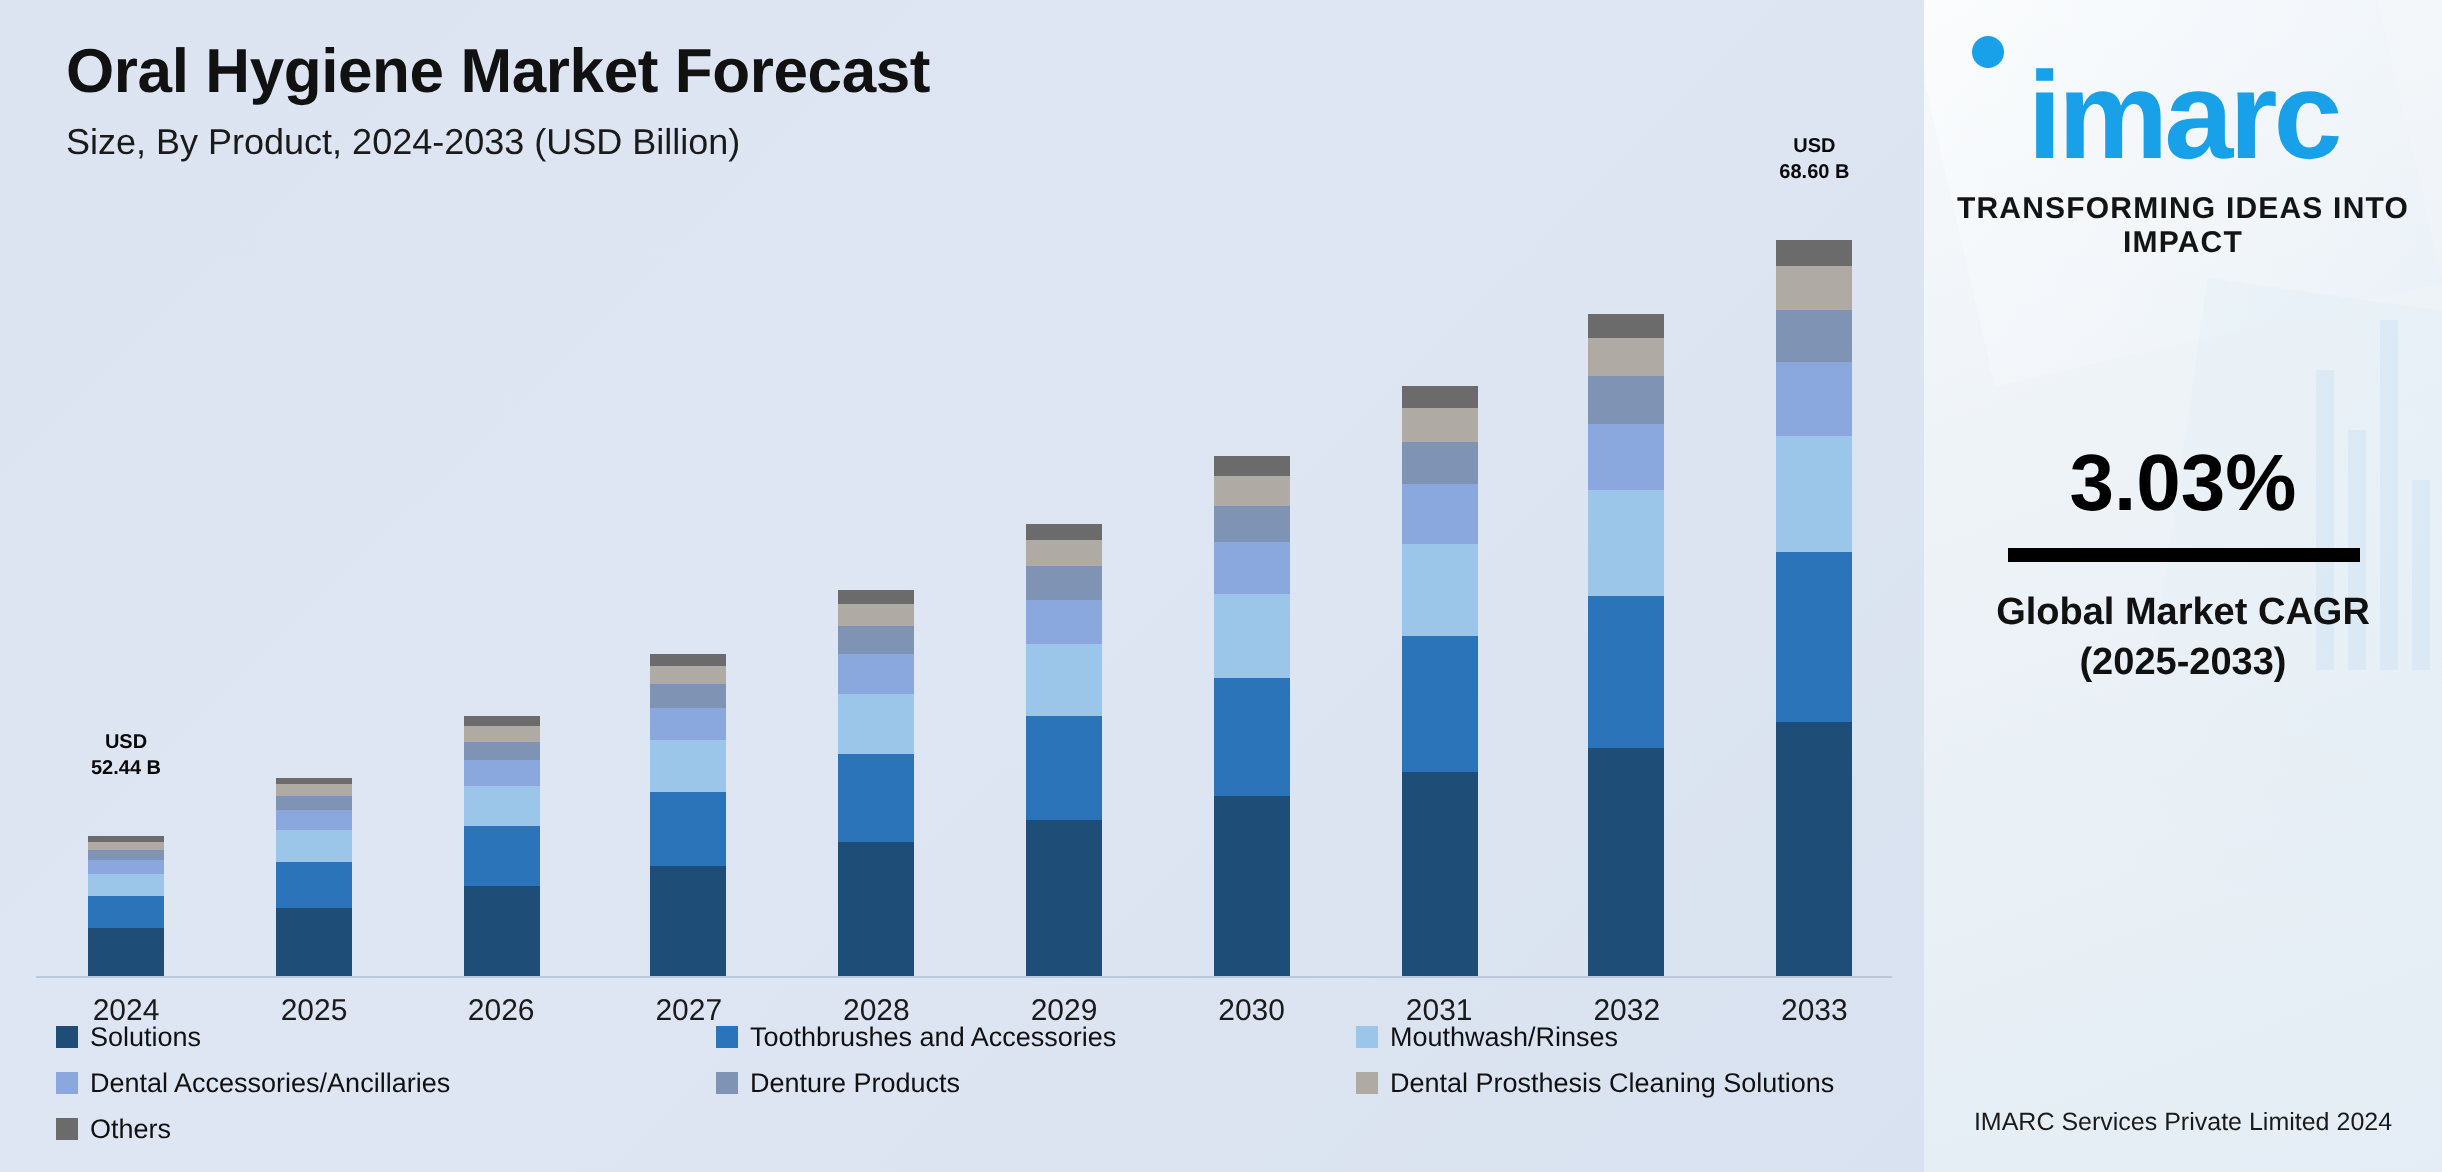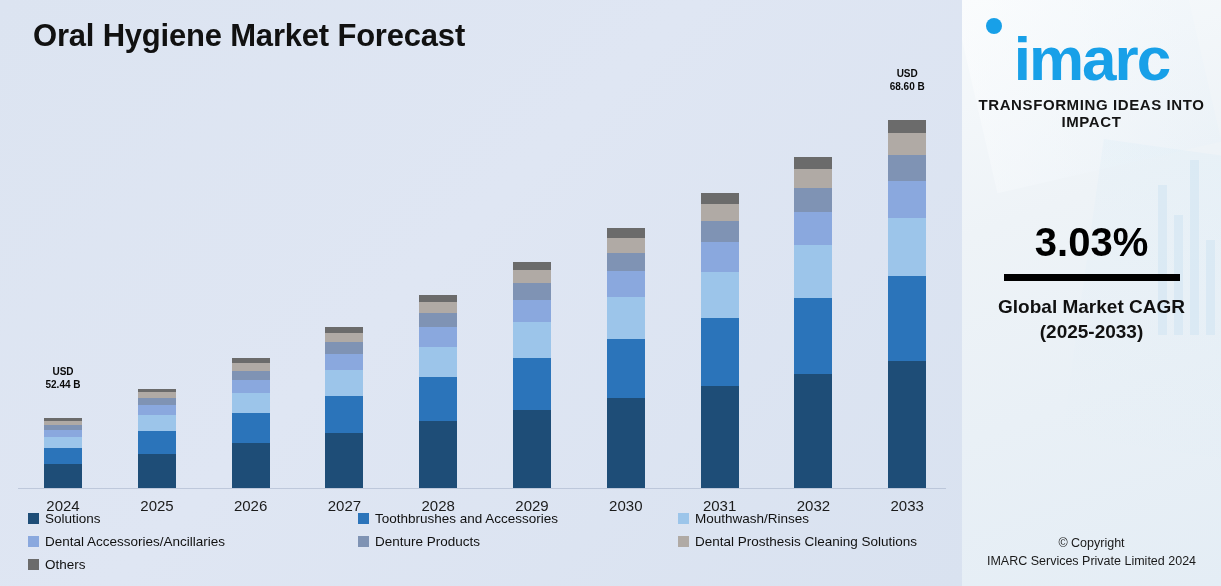--- a/index.html
+++ b/index.html
@@ -100,20 +100,21 @@
 </style>
 </head>
 <body>
 
 <div id="root">
 
   <div id="chart-panel">
 
     <div id="title-block">
       <div id="chart-title">Oral Hygiene Market Forecast</div>
+      <div id="chart-subtitle">Size, By Product, 2024-2033 (USD Billion)</div>
     </div>
 
     <div id="plot">
       <div id="baseline"></div>
       <div id="bars-layer">
           <div class="bar-group" style="left: 44px; height: 70px;">
             <div class="seg" style="background: rgb(107, 107, 107); height: 2.53623px;"></div>
             <div class="seg" style="background: rgb(176, 170, 165); height: 4.03127px;"></div>
             <div class="seg" style="background: rgb(127, 147, 180); height: 5.03242px;"></div>
             <div class="seg" style="background: rgb(138, 168, 222); height: 7.04805px;"></div>
@@ -281,18 +282,17 @@
     </div>
 
     <div id="cagr-wrap">
       <div id="cagr-value">3.03%</div>
       <div id="cagr-rule"></div>
       <div id="cagr-label-1">Global Market CAGR</div>
       <div id="cagr-label-2">(2025-2033)</div>
     </div>
 
     <div id="copyright">
-      <div>© Copyright</div>
       <div>IMARC Services Private Limited 2024</div>
     </div>
   </div>
 
 </div>
 
 </body></html>

